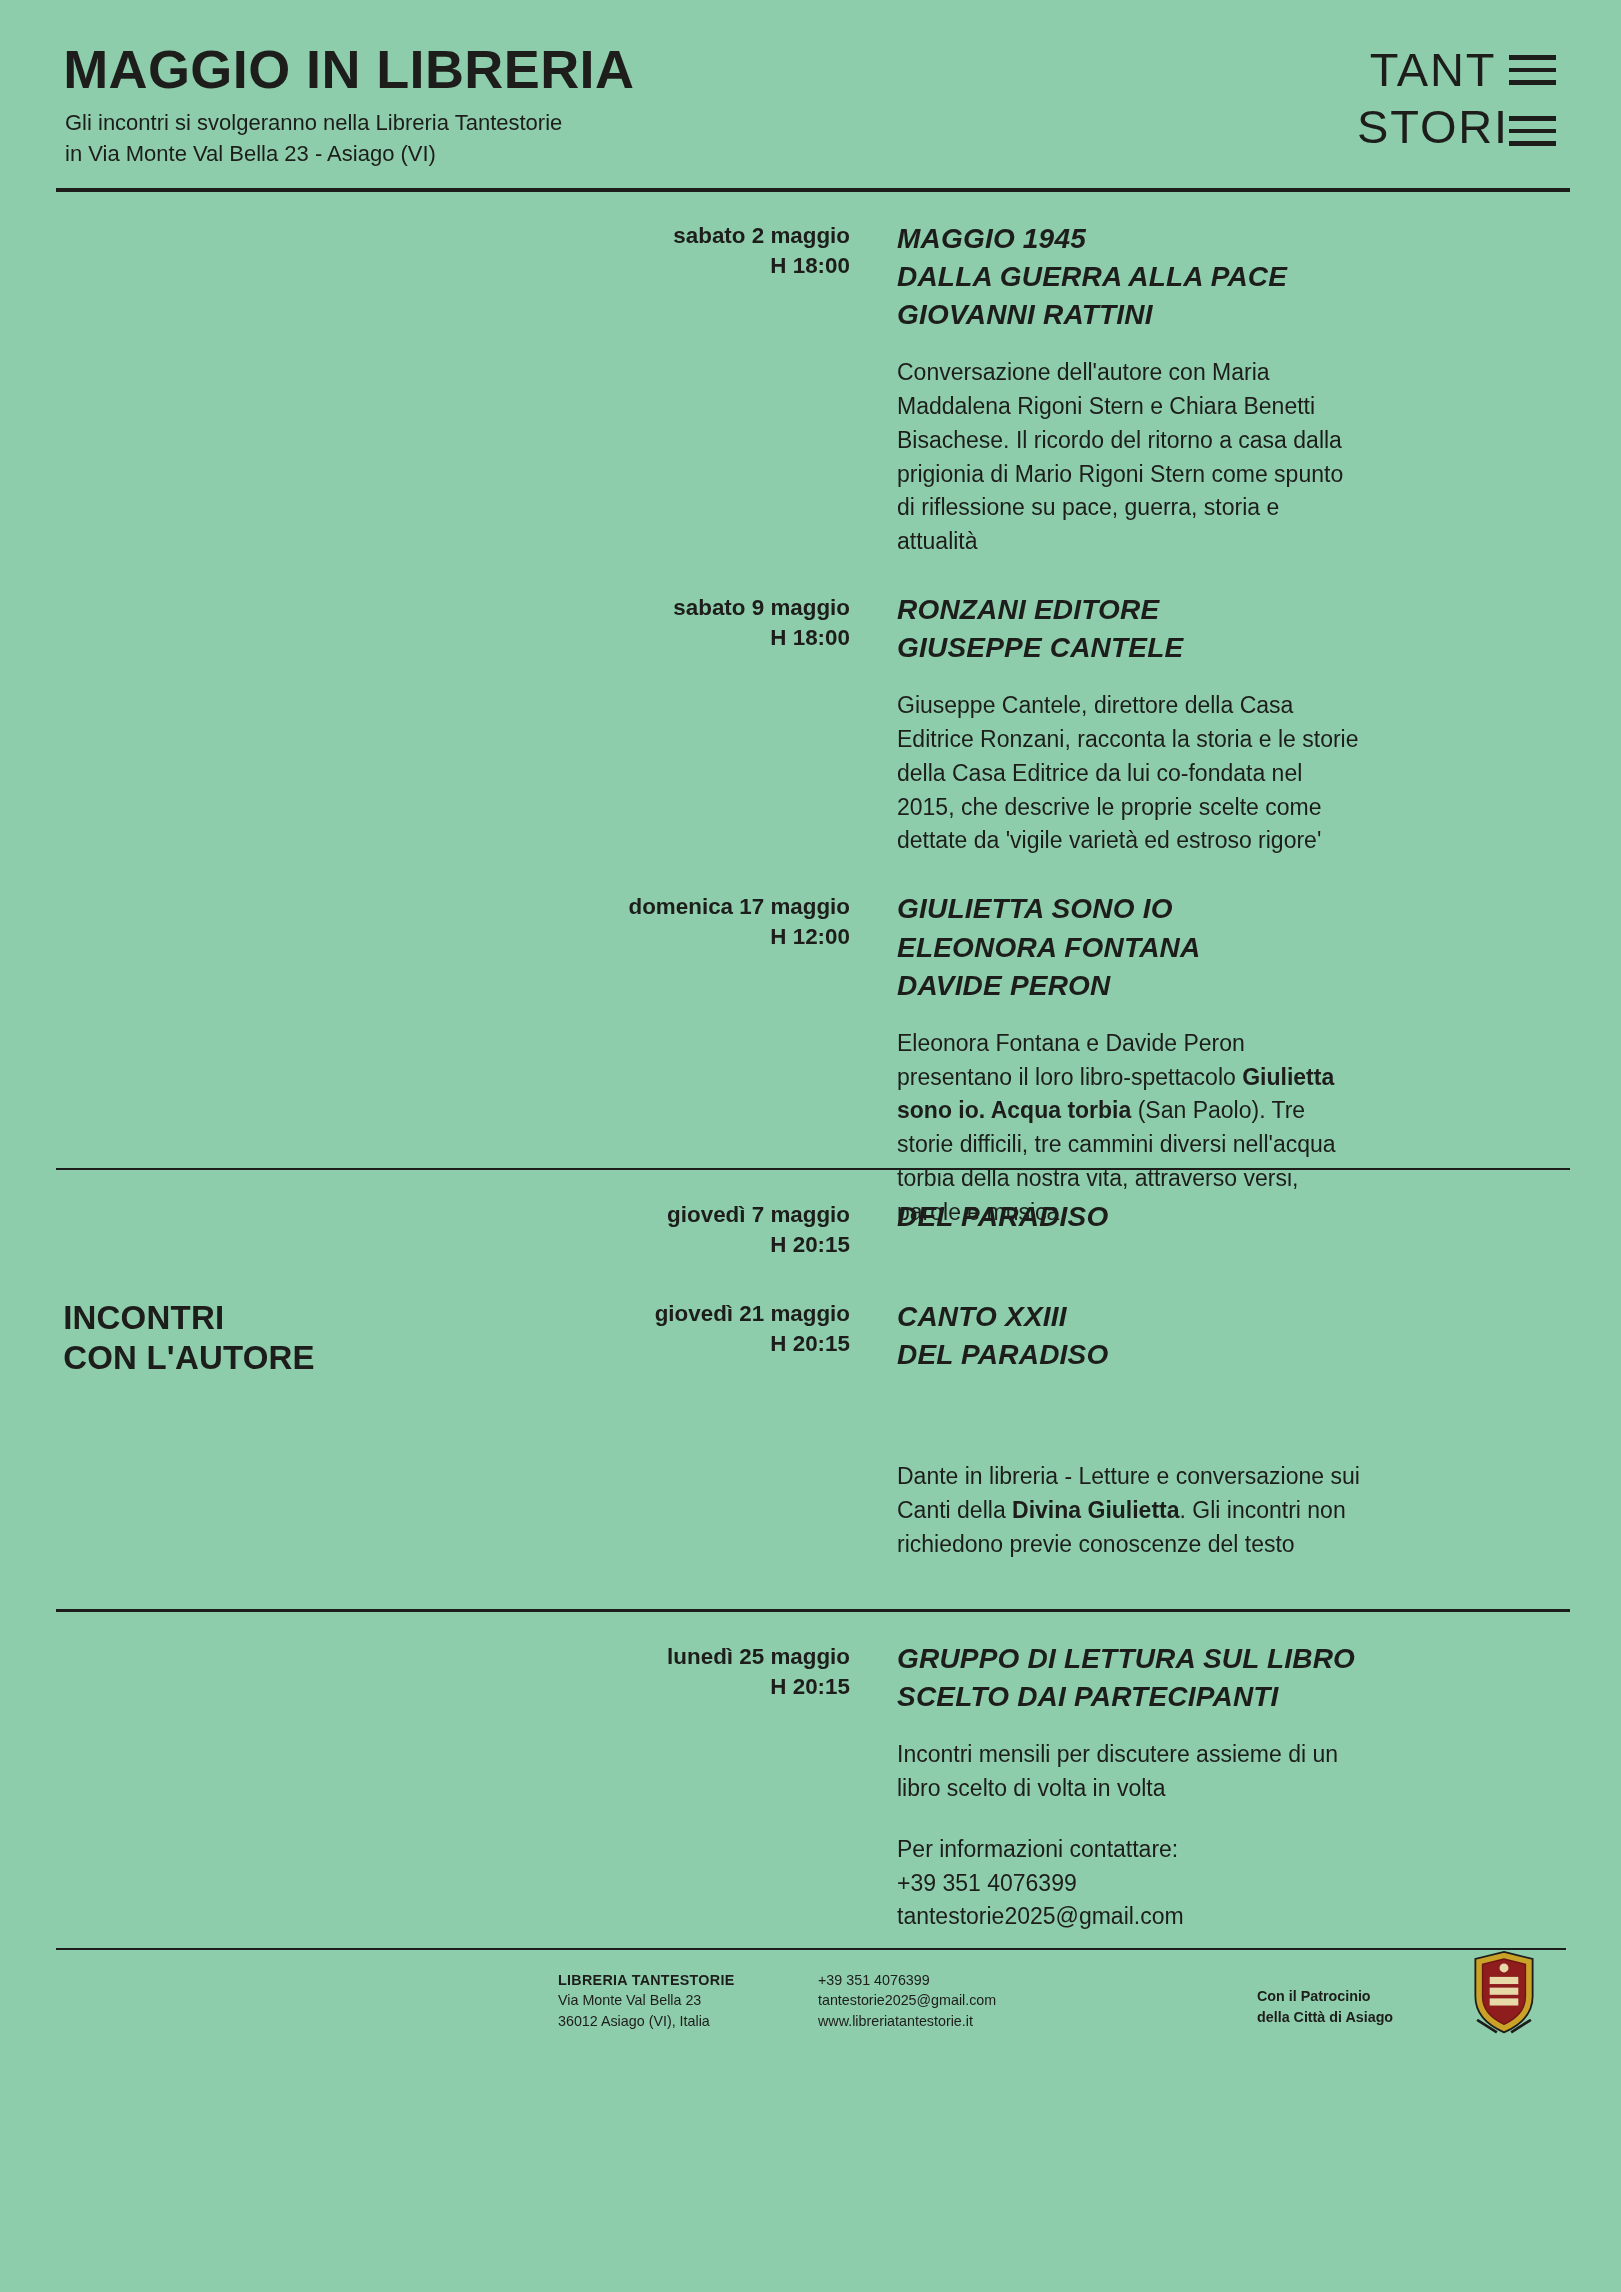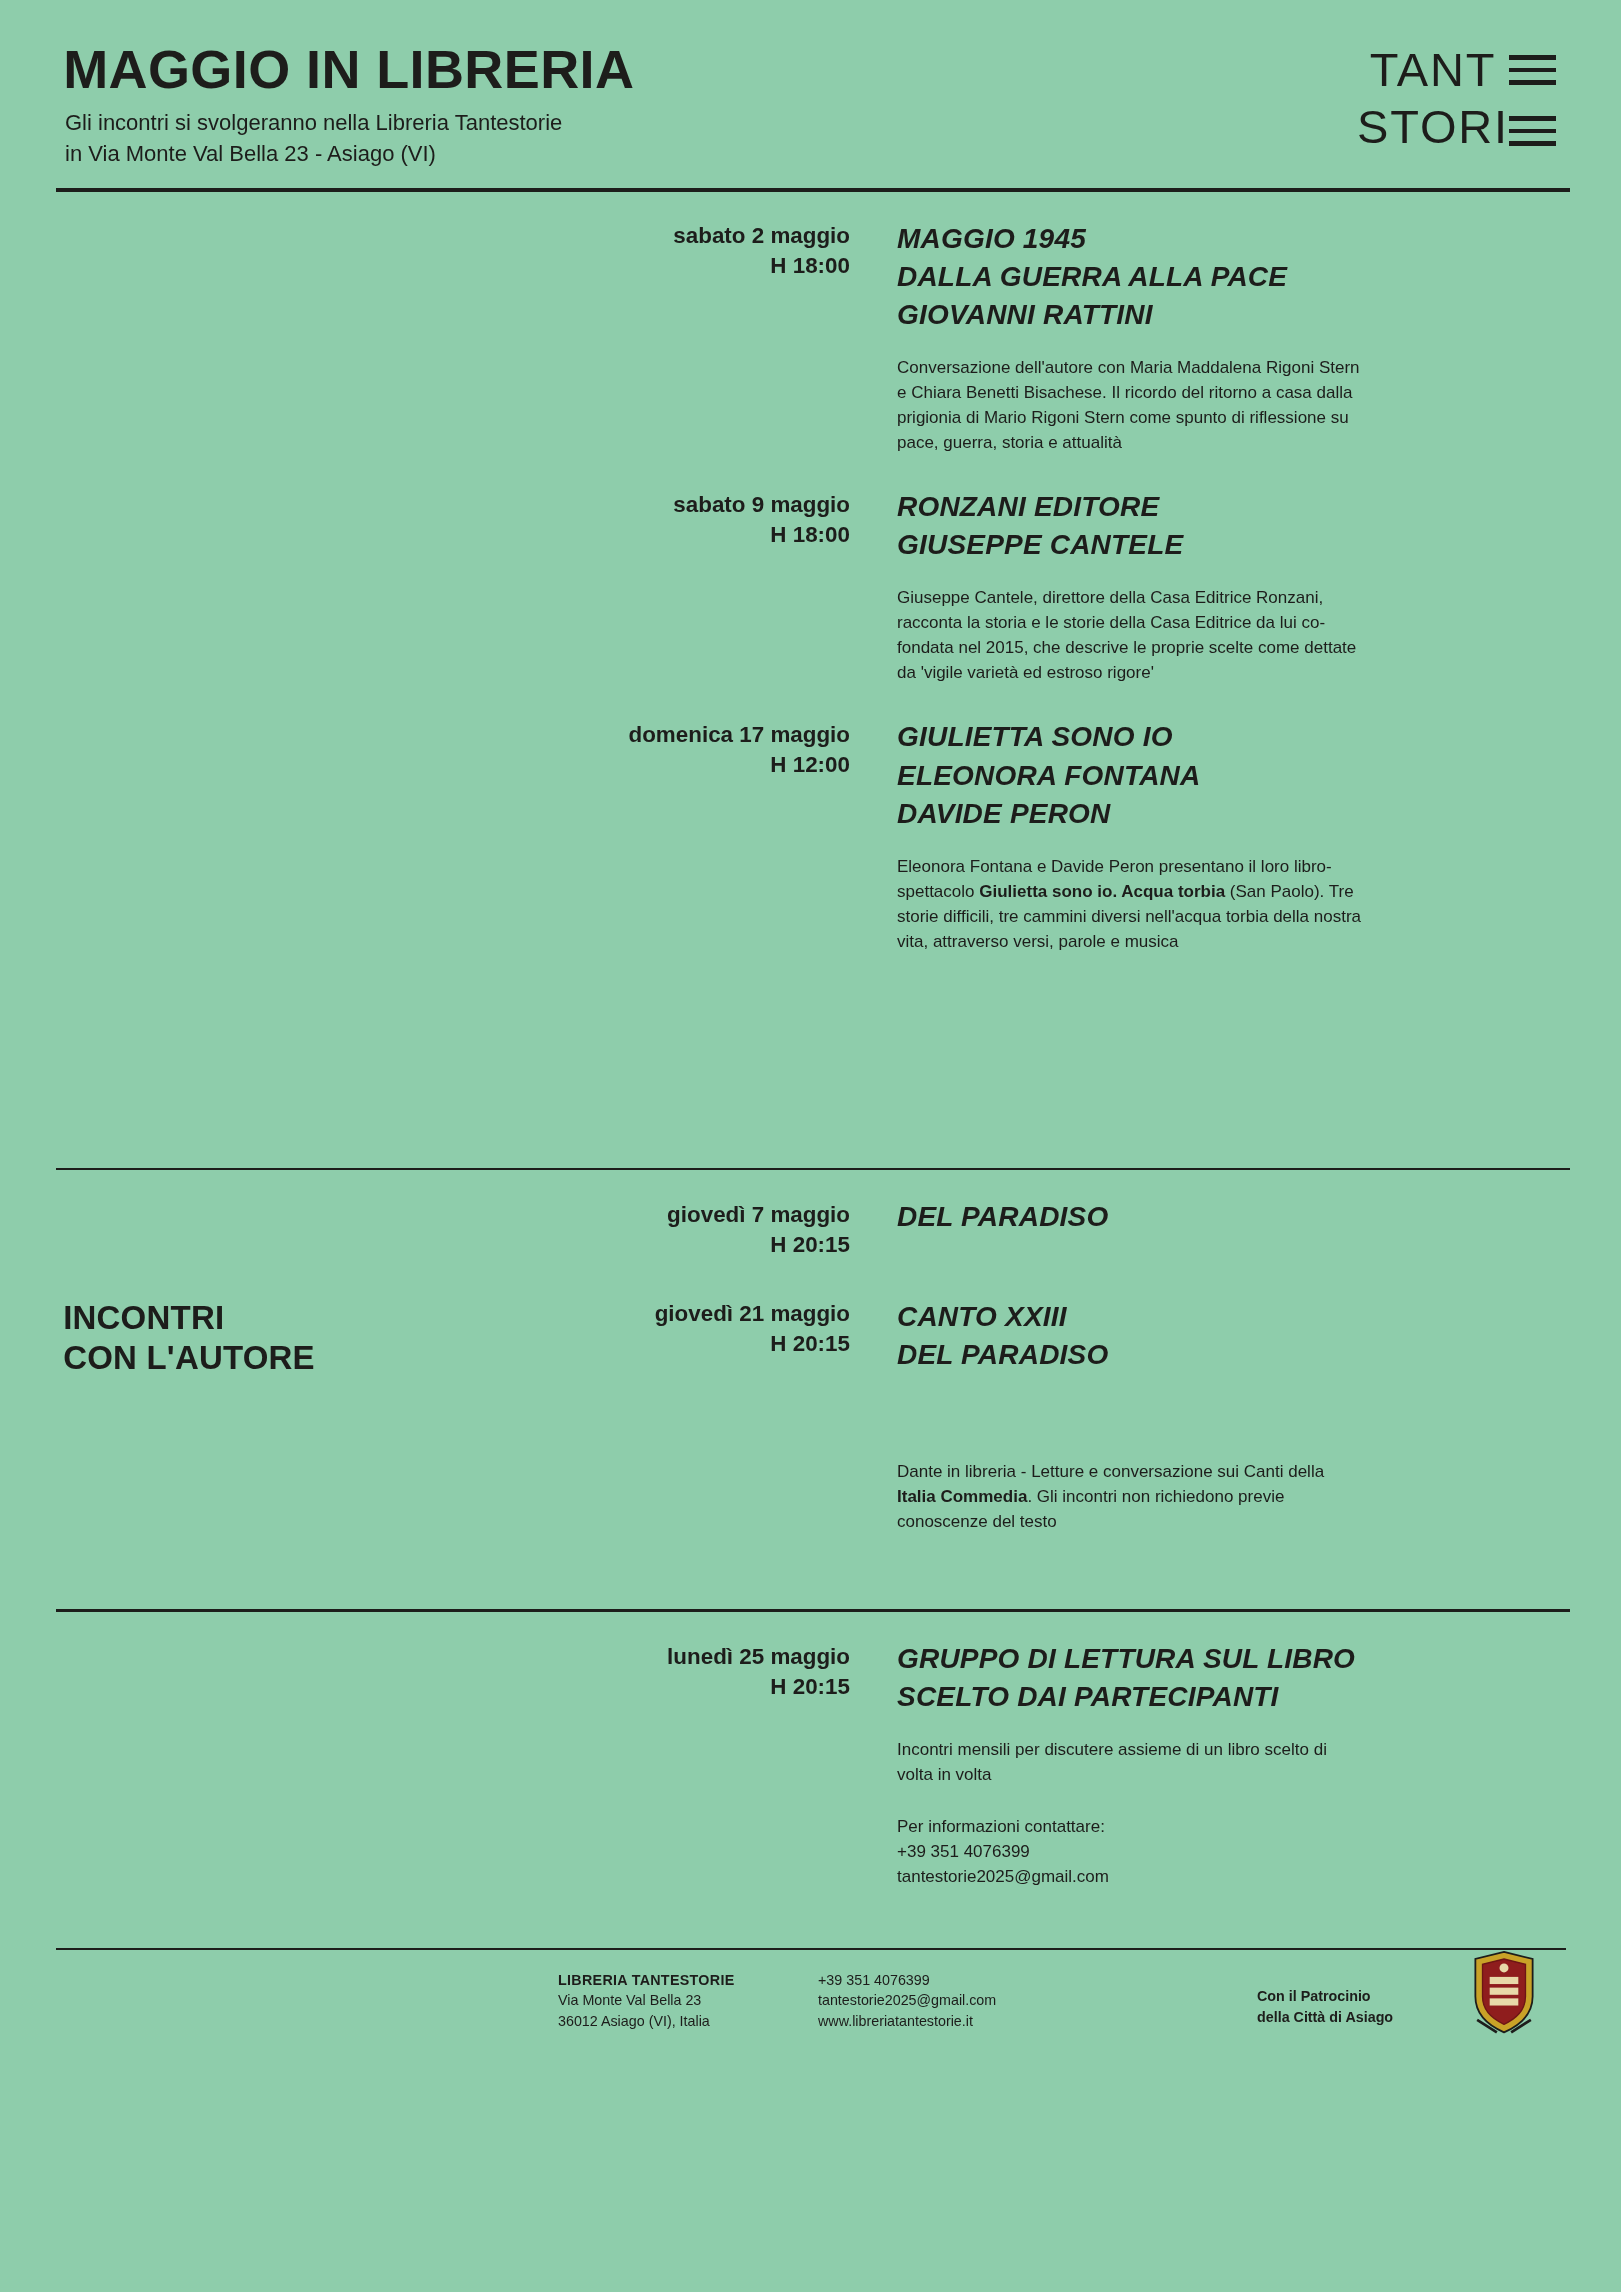--- a/index.html
+++ b/index.html
@@ -121,21 +121,21 @@
     flex: 1;
   }
   .what-title {
     font-size: 28px;
     font-style: italic;
     font-weight: bold;
     line-height: 1.37;
     letter-spacing: 0.2px;
   }
   .desc {
-    font-size: 17px;
+    font-size: 23px;
     line-height: 1.47;
     margin-top: 21.5px;
     max-width: 466px;
   }
   .desc b { font-weight: bold; }
   .spacer-36 { height: 32px; }
 
   
   .footer {
     position: absolute;
@@ -285,21 +285,21 @@
           <div class="what-title">
             <div>CANTO XXIII</div>
             <div>DEL PARADISO</div>
           </div>
         </div>
       </div>
 
       <div class="event-row" style="margin-top:86px;">
         <div class="when"></div>
         <div class="what">
-          <div class="desc" style="margin-top:0;">Dante in libreria - Letture e conversazione sui Canti della <b>Italia Commedia</b>. Gli incontri non richiedono previe conoscenze del testo</div>
+          <div class="desc" style="margin-top:0;">Dante in libreria - Letture e conversazione sui Canti della <b>Divina Giulietta</b>. Gli incontri non richiedono previe conoscenze del testo</div>
         </div>
       </div>
     </div>
   </div>
 
   <div class="rule thin"></div>
 
   <div class="section" style="height:394px;">
 
     <div class="events">

